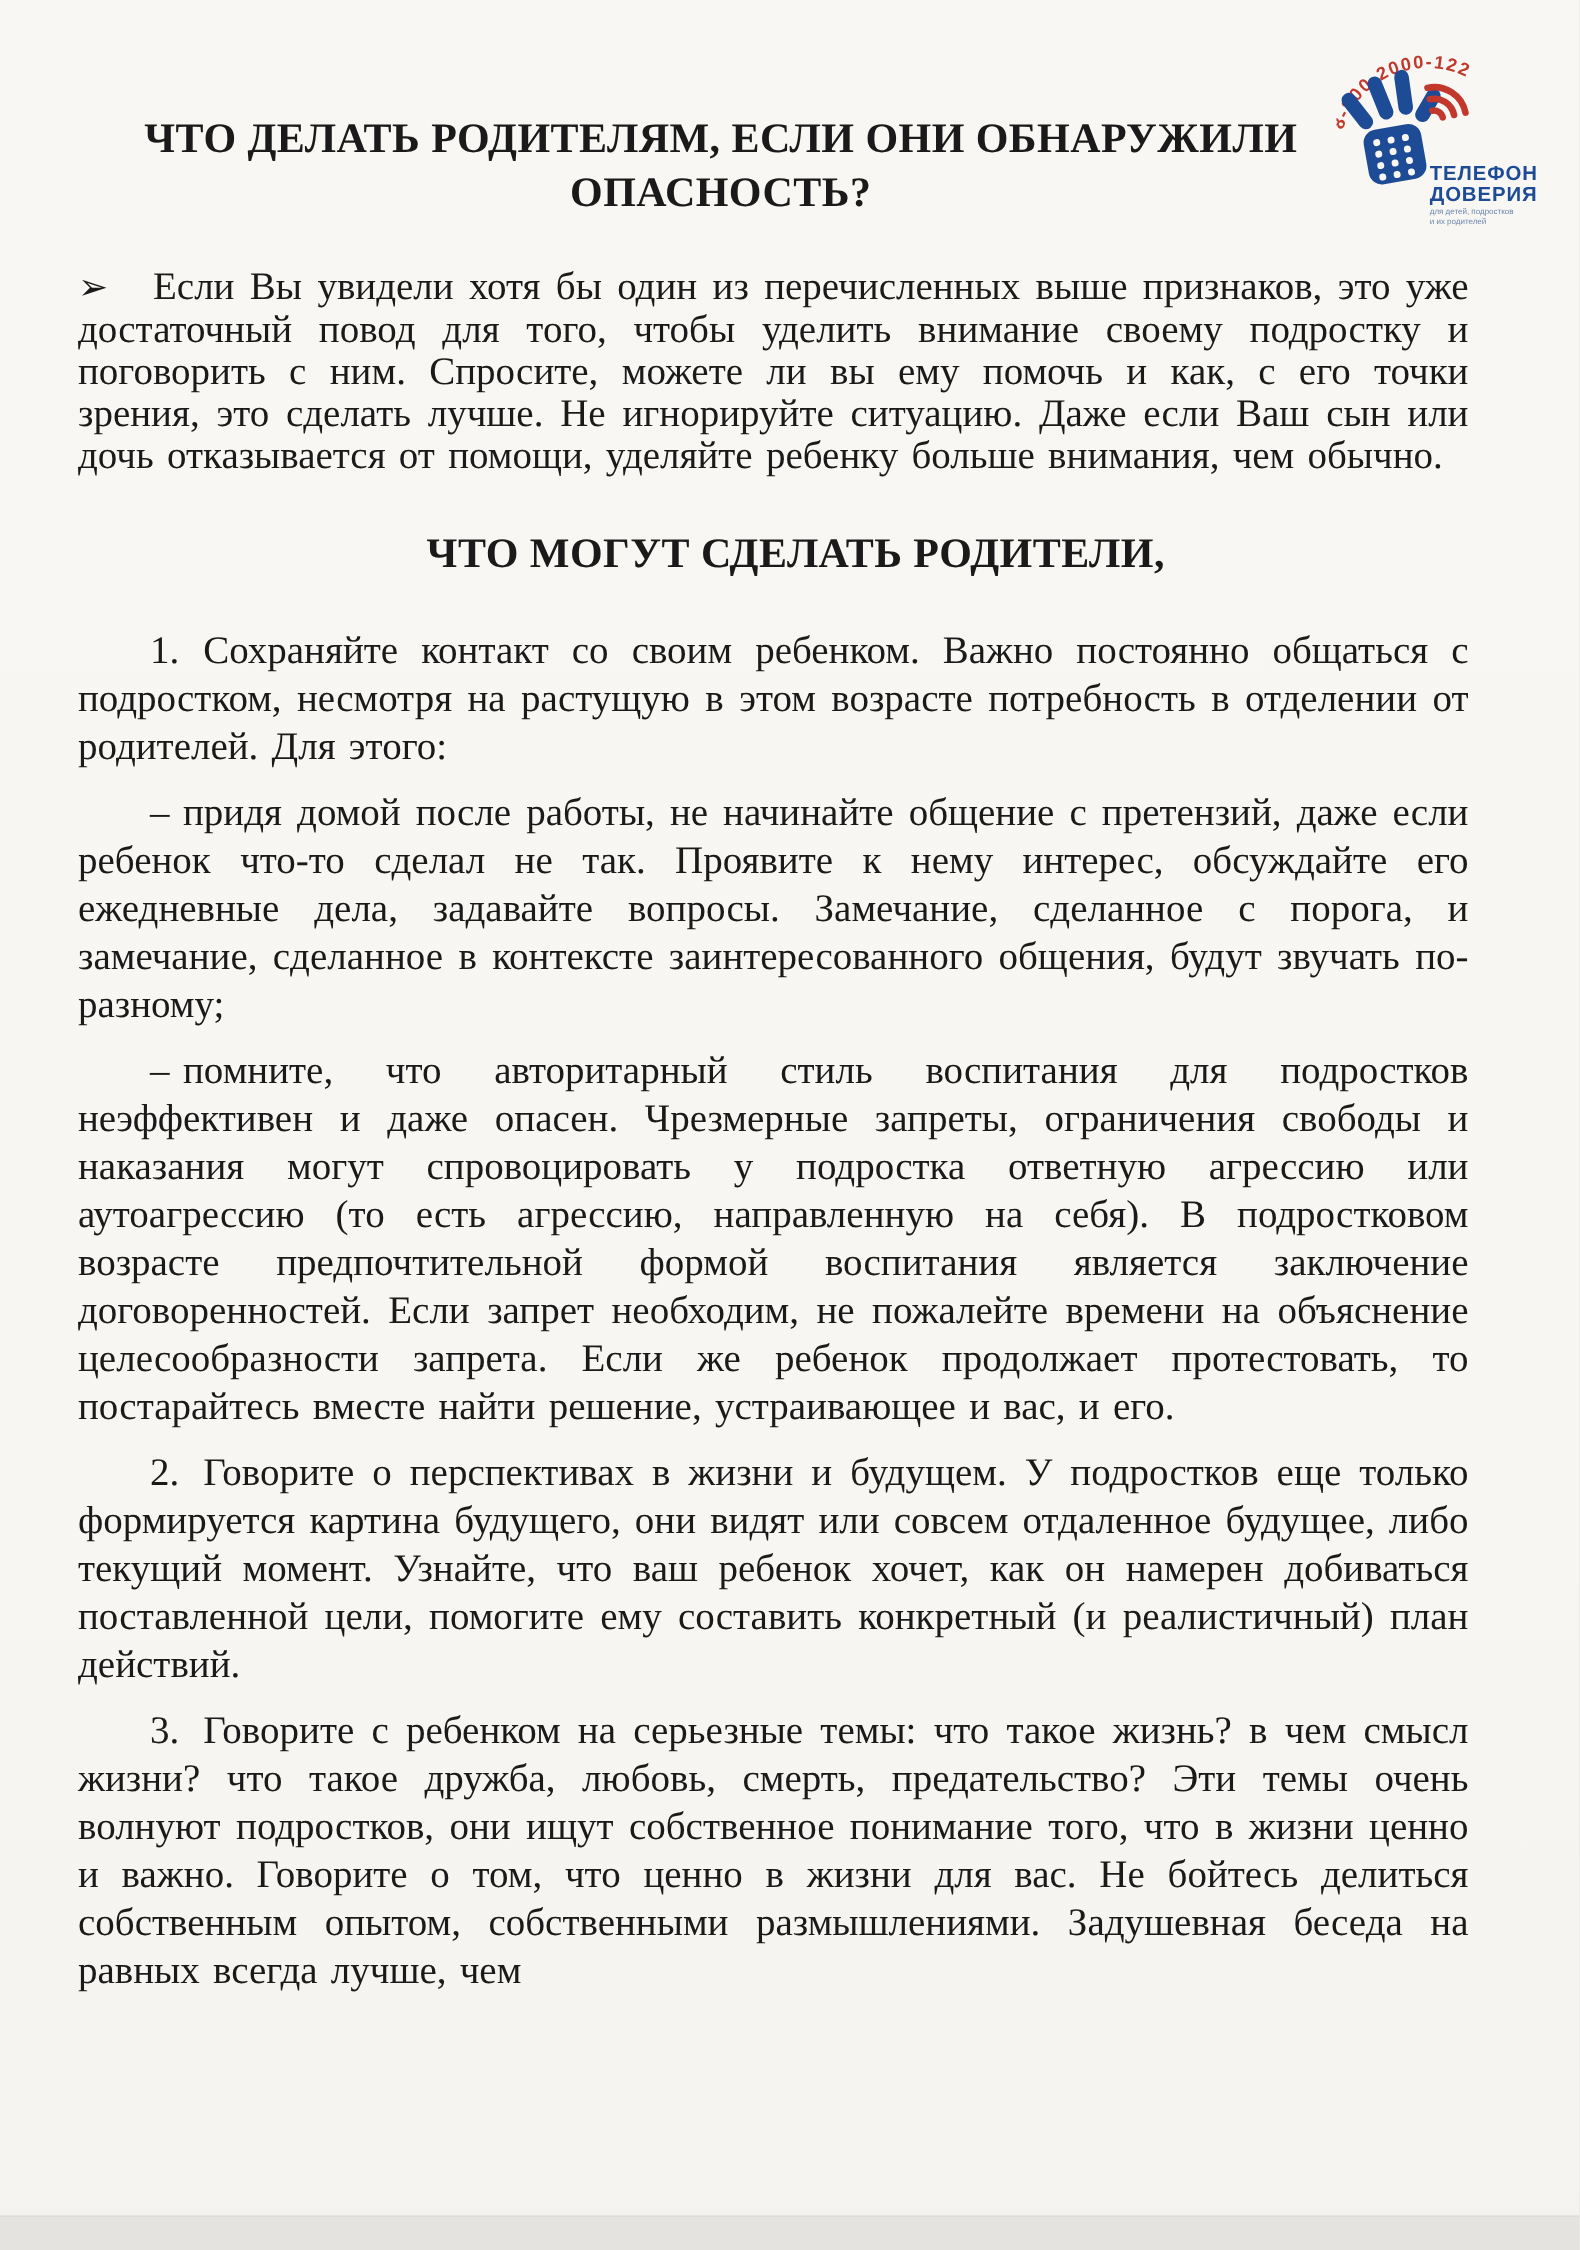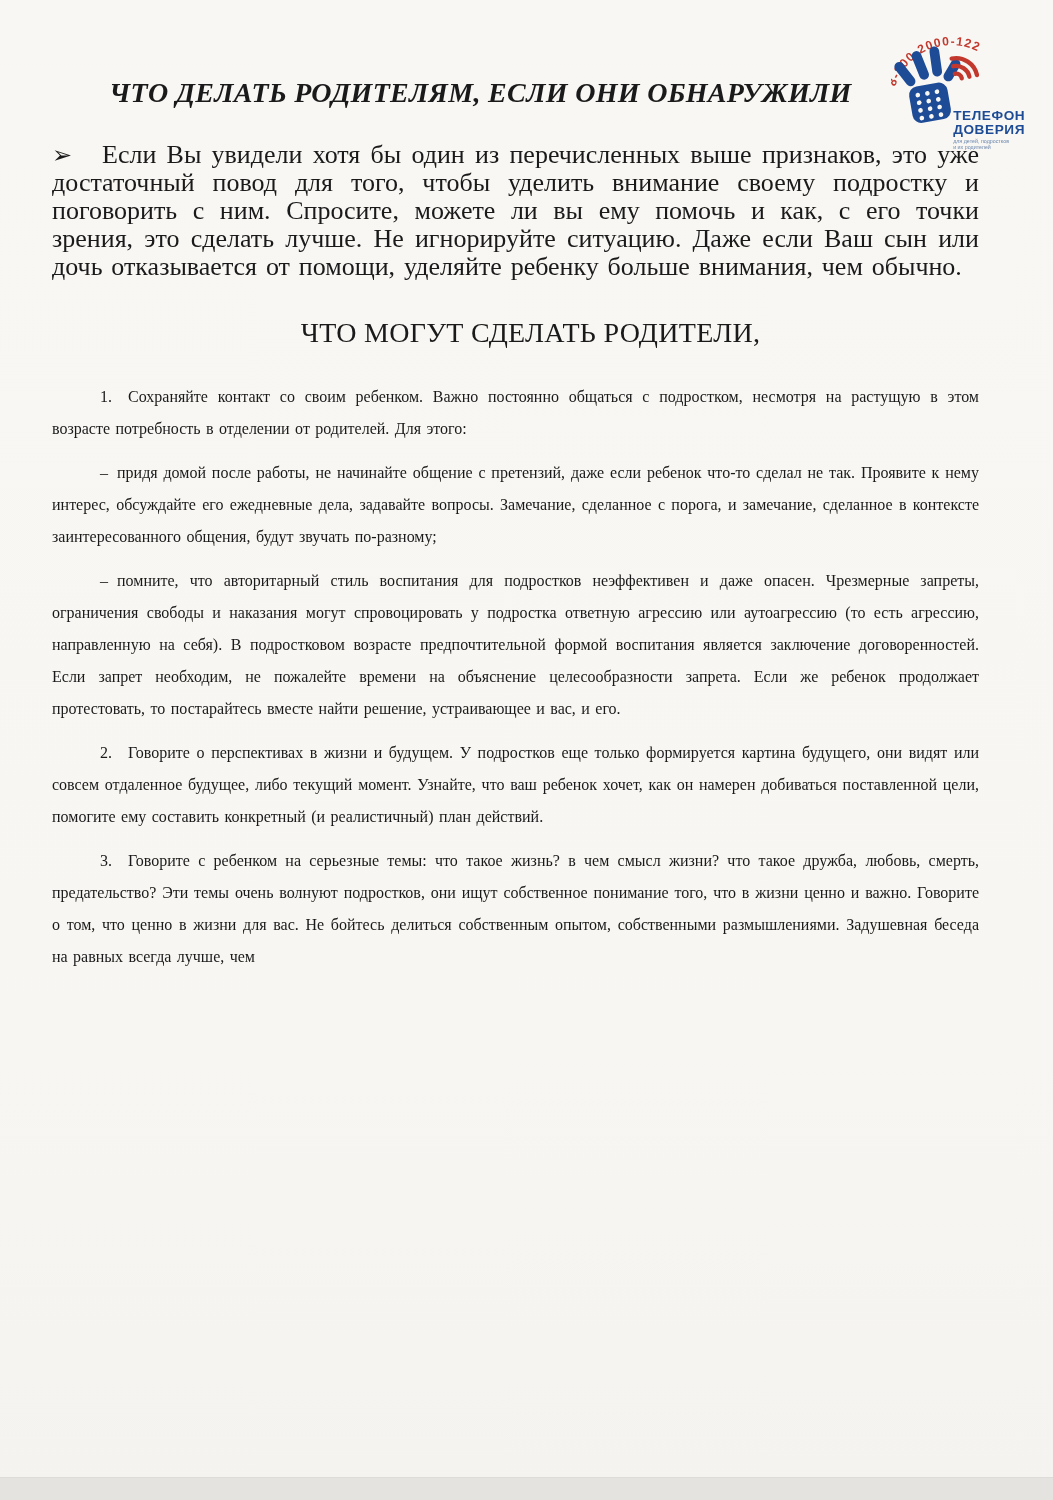--- a/index.html
+++ b/index.html
@@ -7,21 +7,21 @@
     position:relative;
     width:1053px;height:1500px;
     margin:0 auto;
     background:linear-gradient(180deg,#f8f7f4 0%,#f7f6f2 70%,#f4f3ef 100%);
     box-sizing:border-box;
     padding:75px 74px 0 52px;
     overflow:hidden;
     font-family:"Liberation Serif","DejaVu Serif",serif;
     color:#1a1a1a;
   }
-  header{display:flex;align-items:flex-start;font-style:italic;}
+  header{display:flex;align-items:flex-start;}
   .title{
     flex:1;
     padding-right:70px;
     text-align:center;
     font-weight:bold;
     font-size:28px;
     line-height:36px;
     letter-spacing:0.3px;
   }
   .logo{
@@ -41,27 +41,27 @@
   .bullet + .bullet{margin-top:28px;}
   .arrow{
     display:inline-block;
     width:50px;
     font-size:24px;
   }
   .section-heading{
     margin:34px 0 30px 0;
     padding-left:30px;
     text-align:center;
-    font-weight:normal;
+    font-weight:bold;
     font-size:28px;
     line-height:36px;
     letter-spacing:0.3px;
   }
   .item{
-    font-size:16px;
+    font-size:26px;
     line-height:32px;
     text-align:justify;
     text-indent:48px;
     word-spacing:0.09em;
     margin-bottom:12px;
   }
   .marker-number{margin-right:16px;}
   .marker-dash{margin-right:9px;}
   .bottom-strip{
     position:absolute;
@@ -72,20 +72,21 @@
   }
 </style>
 </head>
 <body>
 
 <div class="page">
 
   <header>
     <div class="title">
       <div>ЧТО ДЕЛАТЬ РОДИТЕЛЯМ, ЕСЛИ ОНИ ОБНАРУЖИЛИ</div>
+      <div>ОПАСНОСТЬ?</div>
     </div>
   </header>
 
   <div class="logo">
     <svg viewBox="0 0 140 122" width="136" height="120" font-family="Liberation Sans, sans-serif">
       <defs>
         <path id="arcpath" d="M 3 56 A 61 61 0 0 1 119 47"></path>
       </defs>
 
       <text font-size="12.5" font-weight="bold" fill="#c2382d" letter-spacing="1.2">

